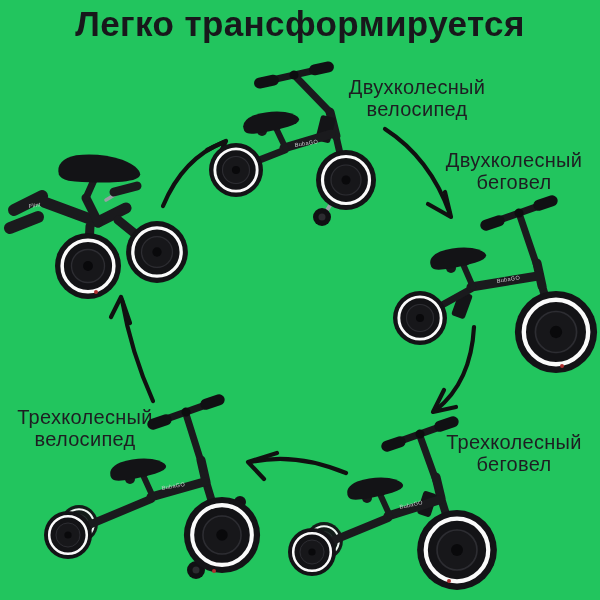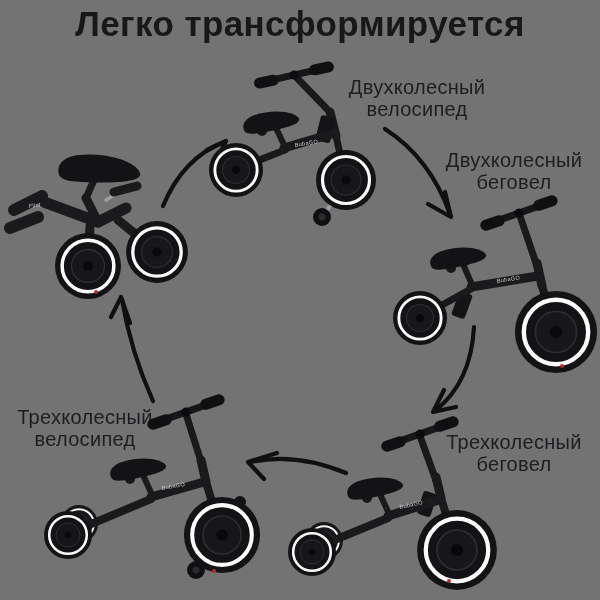--- a/index.html
+++ b/index.html
@@ -1,17 +1,17 @@
 <!DOCTYPE html>
 <html><head>
 <meta charset="utf-8">
 <style>
   html,body{margin:0;padding:0;background:#fff;}
   .canvas{
-    position:relative;width:600px;height:600px;background:#737373;overflow:hidden;
+    position:relative;width:600px;height:600px;background:#22c55e;overflow:hidden;
     font-family:"Liberation Sans", sans-serif;
   }
   .page-title{
     position:absolute;left:0;right:0;top:4px;margin:0;text-align:center;
     font-size:35px;line-height:40px;font-weight:800;color:#18181b;letter-spacing:.4px;
   }
   .lbl{
     position:absolute;text-align:center;font-size:20px;line-height:21.5px;
     font-weight:500;color:#1e1e22;letter-spacing:.3px;
   }

